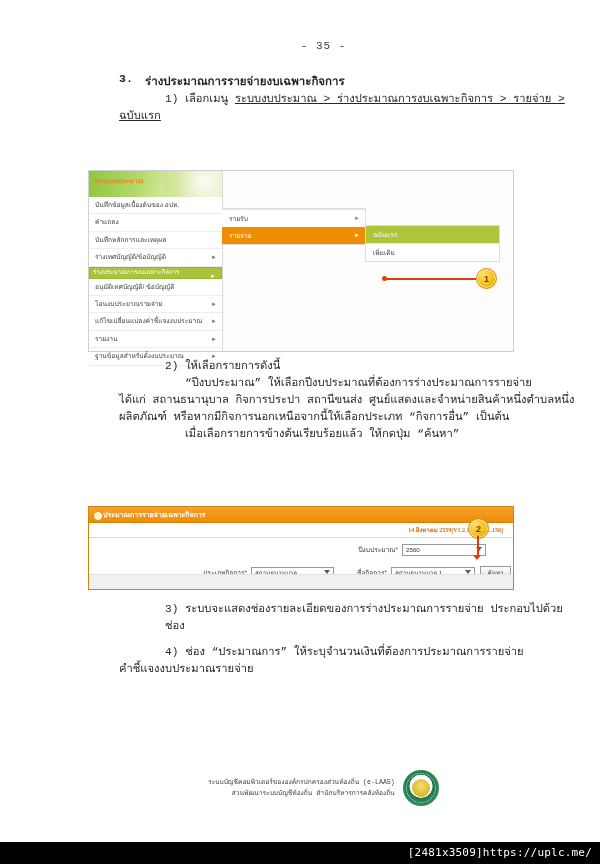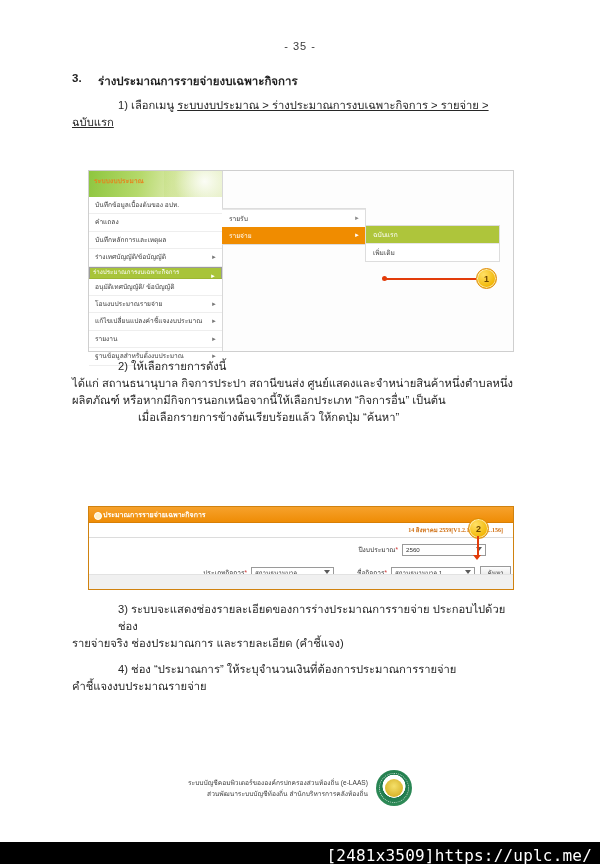--- a/index.html
+++ b/index.html
@@ -6,21 +6,21 @@
   body{font-family:"Liberation Sans","DejaVu Sans",sans-serif;}
 
   #page{
     position:relative;
     width:600px;height:864px;
     background:#ffffff;
     overflow:hidden;
   }
 
   
-  .thai{font-family:Liberation Sans, sans-serif;color:#2b2b2b;}
+  .thai{font-family:Liberation Mono, monospace;color:#2b2b2b;padding-left:47px;}
   .pageno{
     position:absolute;left:0;right:0;top:40px;
     text-align:center;font-size:11px;color:#3a3a3a;letter-spacing:1px;
   }
 
   .doc{position:absolute;left:72px;top:72px;width:456px;}
 
   .sec-head{display:flex;gap:10px;font-size:11.5px;font-weight:bold;color:#1f1f1f;}
   .sec-num{width:16px;text-align:left;}
   .sec-body{flex:1;}
@@ -160,39 +160,39 @@
     width:28px;height:28px;border-radius:50%;border:1px dotted rgba(255,255,255,.75);
   }
 
   
   .wm{
     position:absolute;left:0;right:0;bottom:0;height:22px;background:#000000;
   }
   .wm span{
     position:absolute;right:8px;top:4px;
     font-family:"DejaVu Sans Mono","Liberation Mono",monospace;
-    font-size:16px;color:#ffffff;letter-spacing:.2px;
+    font-size:11px;color:#ffffff;letter-spacing:.2px;
   }
 </style>
 </head>
 <body>
 
 <div id="page">
 
   <div class="pageno thai">- 35 -</div>
 
   <div class="doc thai">
 
     <div class="sec-head">
       <div class="sec-num">3.</div>
       <div class="sec-body">ร่างประมาณการรายจ่ายงบเฉพาะกิจการ</div>
     </div>
 
 
-    <div class="line indent2" style="margin-top:7px">
+    <div class="line indent2" style="margin-top:1px">
       <span>1)</span>
       <span>เลือกเมนู</span>
       <span class="u">ระบบงบประมาณ &gt; ร่างประมาณการงบเฉพาะกิจการ &gt; รายจ่าย &gt;</span>
     </div>
     <div class="line hang">
       <span class="u">ฉบับแรก</span>
     </div>
   </div>
 
   <div id="shot-menu">
@@ -230,20 +230,21 @@
 
   <div class="leader-dot" style="left:382px;top:276px;"></div>
   <div class="leader-h" style="left:384px;top:277.5px;width:92px;"></div>
   <div class="callout" style="left:476px;top:268px;">1</div>
 
   <div class="doc thai" style="top:358px;">
     <div class="line indent2">
       <span>2)</span>
       <span>ให้เลือกรายการดังนี้</span>
     </div>
+    <div class="line indent3">“ปีงบประมาณ” ให้เลือกปีงบประมาณที่ต้องการร่างประมาณการรายจ่าย</div>
     <div class="line hang">ได้แก่ สถานธนานุบาล กิจการประปา สถานีขนส่ง ศูนย์แสดงและจำหน่ายสินค้าหนึ่งตำบลหนึ่ง</div>
     <div class="line hang">ผลิตภัณฑ์ หรือหากมีกิจการนอกเหนือจากนี้ให้เลือกประเภท “กิจการอื่น” เป็นต้น</div>
     <div class="line indent3">เมื่อเลือกรายการข้างต้นเรียบร้อยแล้ว ให้กดปุ่ม “ค้นหา”</div>
   </div>
 
   <div id="shot-form">
 
     <div class="panel-head">
       <span class="bullet"></span>
       <span>ประมาณการรายจ่ายเฉพาะกิจการ</span>
@@ -294,21 +295,20 @@
 
   <div class="callout" style="left:468px;top:518px;">2</div>
   <div class="leader-v" style="left:476.5px;top:536px;height:20px;"></div>
   <div class="leader-cap" style="left:473px;top:555px;"></div>
 
   <div class="doc thai" style="top:601px;">
     <div class="line indent2">
       <span>3)</span>
       <span>ระบบจะแสดงช่องรายละเอียดของการร่างประมาณการรายจ่าย ประกอบไปด้วย ช่อง</span>
     </div>
-    <div class="line hang">รายจ่ายจริง ช่องประมาณการ และรายละเอียด (คำชี้แจง)</div>
 
     <div class="line indent2" style="margin-top:9px;">
       <span>4)</span>
       <span>ช่อง “ประมาณการ” ให้ระบุจำนวนเงินที่ต้องการประมาณการรายจ่าย</span>
     </div>
 
     <div class="line hang">คำชี้แจงงบประมาณรายจ่าย</div>
   </div>
 
   <div class="footer thai">

